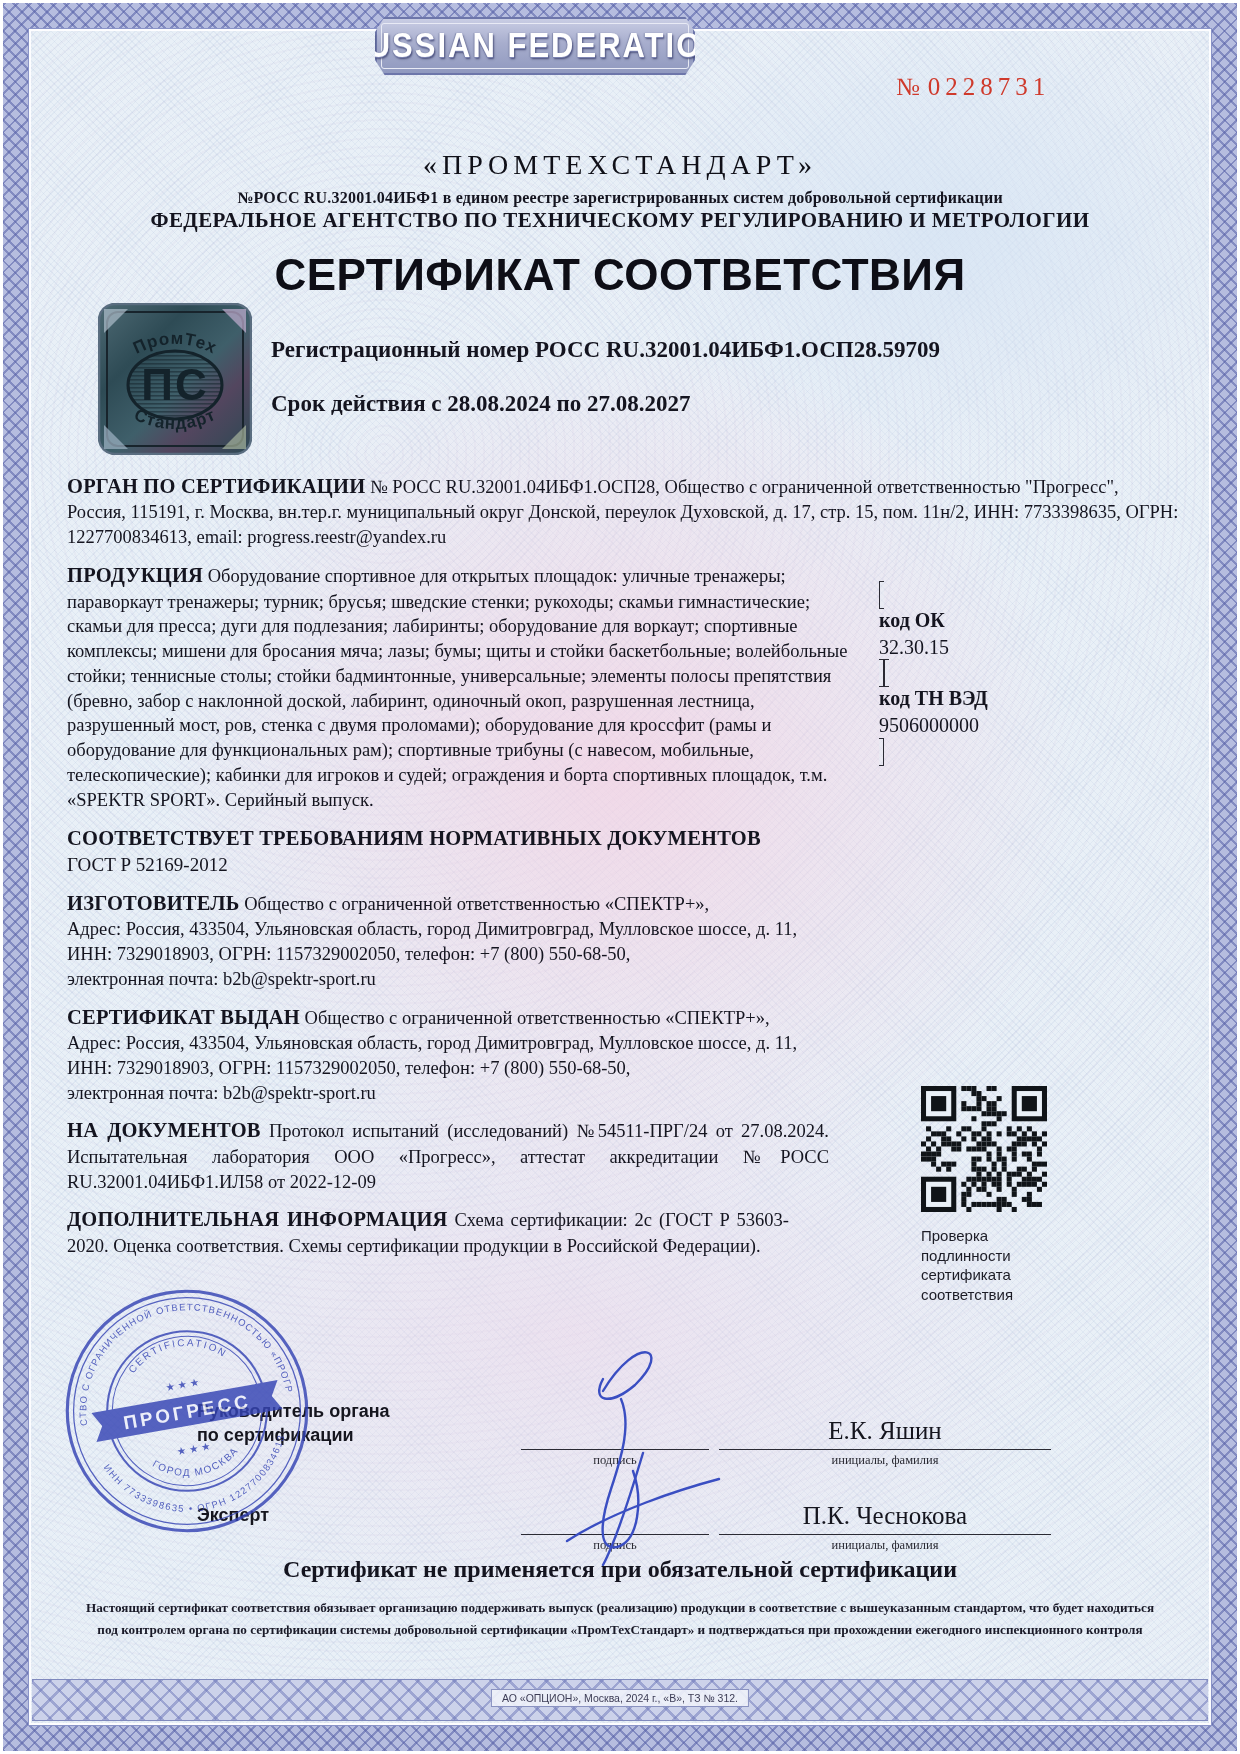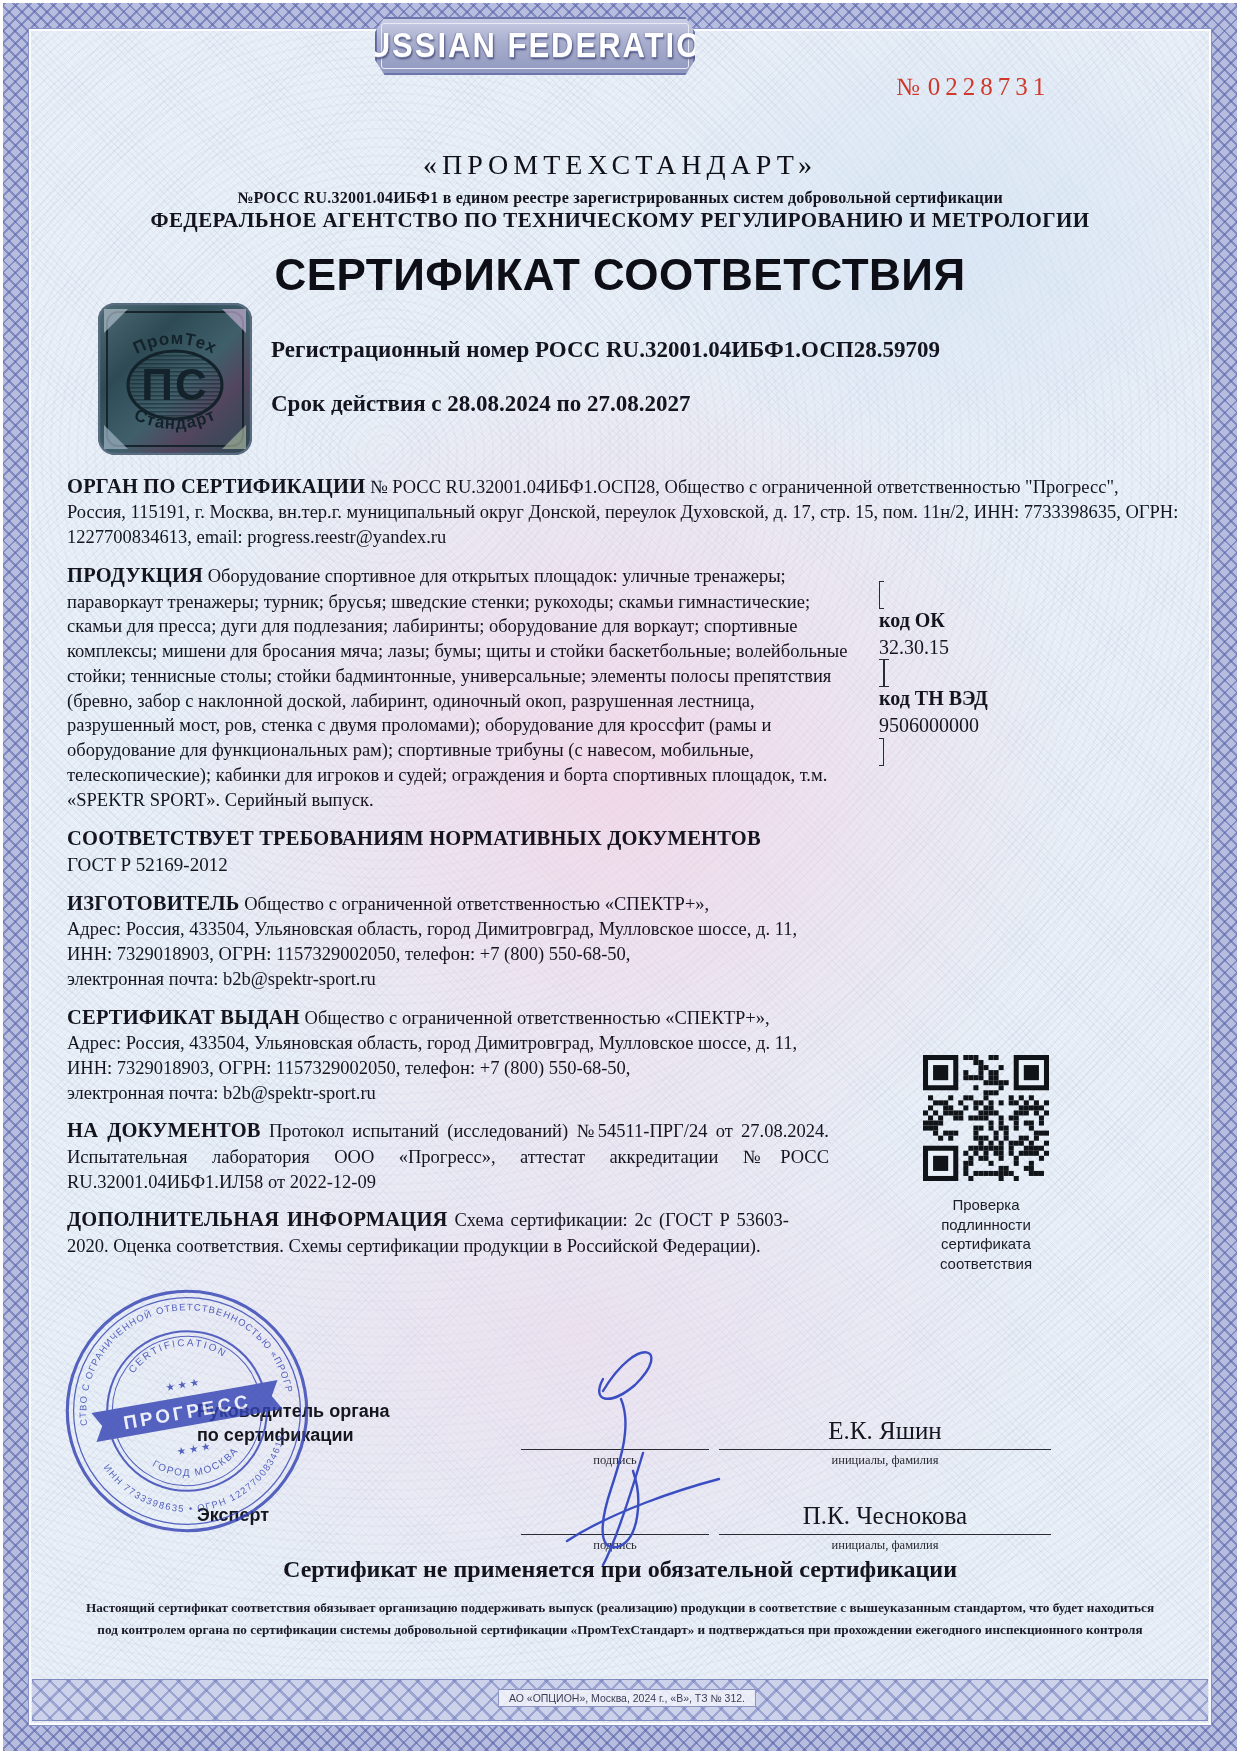--- a/index.html
+++ b/index.html
@@ -68,21 +68,21 @@
   .code-box {
     border:1.5px solid #2a2a33; padding:2px 4px 4px; margin-bottom:9px;
     background:rgba(233,240,247,.35);
   }
   .code-box .c-lbl { font-weight:700; font-size:20px; display:block; }
   .code-box .c-val { font-size:20px; display:block; }
   .conforms-val { font-size:19px; }
   .narrow { padding-right:350px; text-align:justify; }
   .narrow2 { padding-right:390px; }
   
-  .qr-wrap { position:absolute; left:918px; top:1052px; width:130px; text-align:center; }
+  .qr-wrap { position:absolute; left:918px; top:1083px; width:130px; text-align:left; }
   .qr-caption { margin-top:10px; font-family:"Liberation Sans", sans-serif; font-size:15px; line-height:1.3; color:#1c1c26; font-weight:500; }
   
   .role { position:absolute; font-family:"Liberation Sans", sans-serif; font-weight:700; font-size:18px; white-space:pre-line; line-height:1.35; color:#15151e; }
   .role-head { left:194px; top:1396px; }
   .role-expert { left:194px; top:1500px; }
   .s-line { position:absolute; border-bottom:1.6px solid #2a2a33; }
   .sig1 { left:518px; top:1402px; width:188px; height:45px; }
   .sig2 { left:518px; top:1487px; width:188px; height:45px; }
   .nm1 { left:716px; top:1402px; width:332px; height:45px; }
   .nm2 { left:716px; top:1487px; width:332px; height:45px; }
@@ -102,21 +102,21 @@
     position:absolute; left:29px; right:29px; bottom:30px; height:42px;
     background-color:#ccd2ea;
     background-image:
       repeating-linear-gradient(45deg, rgba(110,120,185,.5) 0 2.5px, rgba(0,0,0,0) 2.5px 13px),
       repeating-linear-gradient(-45deg, rgba(110,120,185,.5) 0 2.5px, rgba(0,0,0,0) 2.5px 13px);
     border-top:1.5px solid #7f89bd; border-bottom:1.5px solid #7f89bd;
   }
   .print-info {
     position:absolute; left:50%; transform:translateX(-50%); top:9px;
     font-family:"Liberation Sans", sans-serif; font-size:10.5px; color:#3c3c55;
-    background:rgba(240,242,250,.9); border:1px solid #8a92c0; padding:2px 10px; white-space:nowrap;margin-left:7px;
+    background:rgba(240,242,250,.9); border:1px solid #8a92c0; padding:2px 10px; white-space:nowrap;
   }
 </style>
 </head>
 <body>
 
 <div class="page">
   <div class="inner"></div>
 
   <div class="plaque">
     <span class="plaque-text">RUSSIAN FEDERATION</span>

